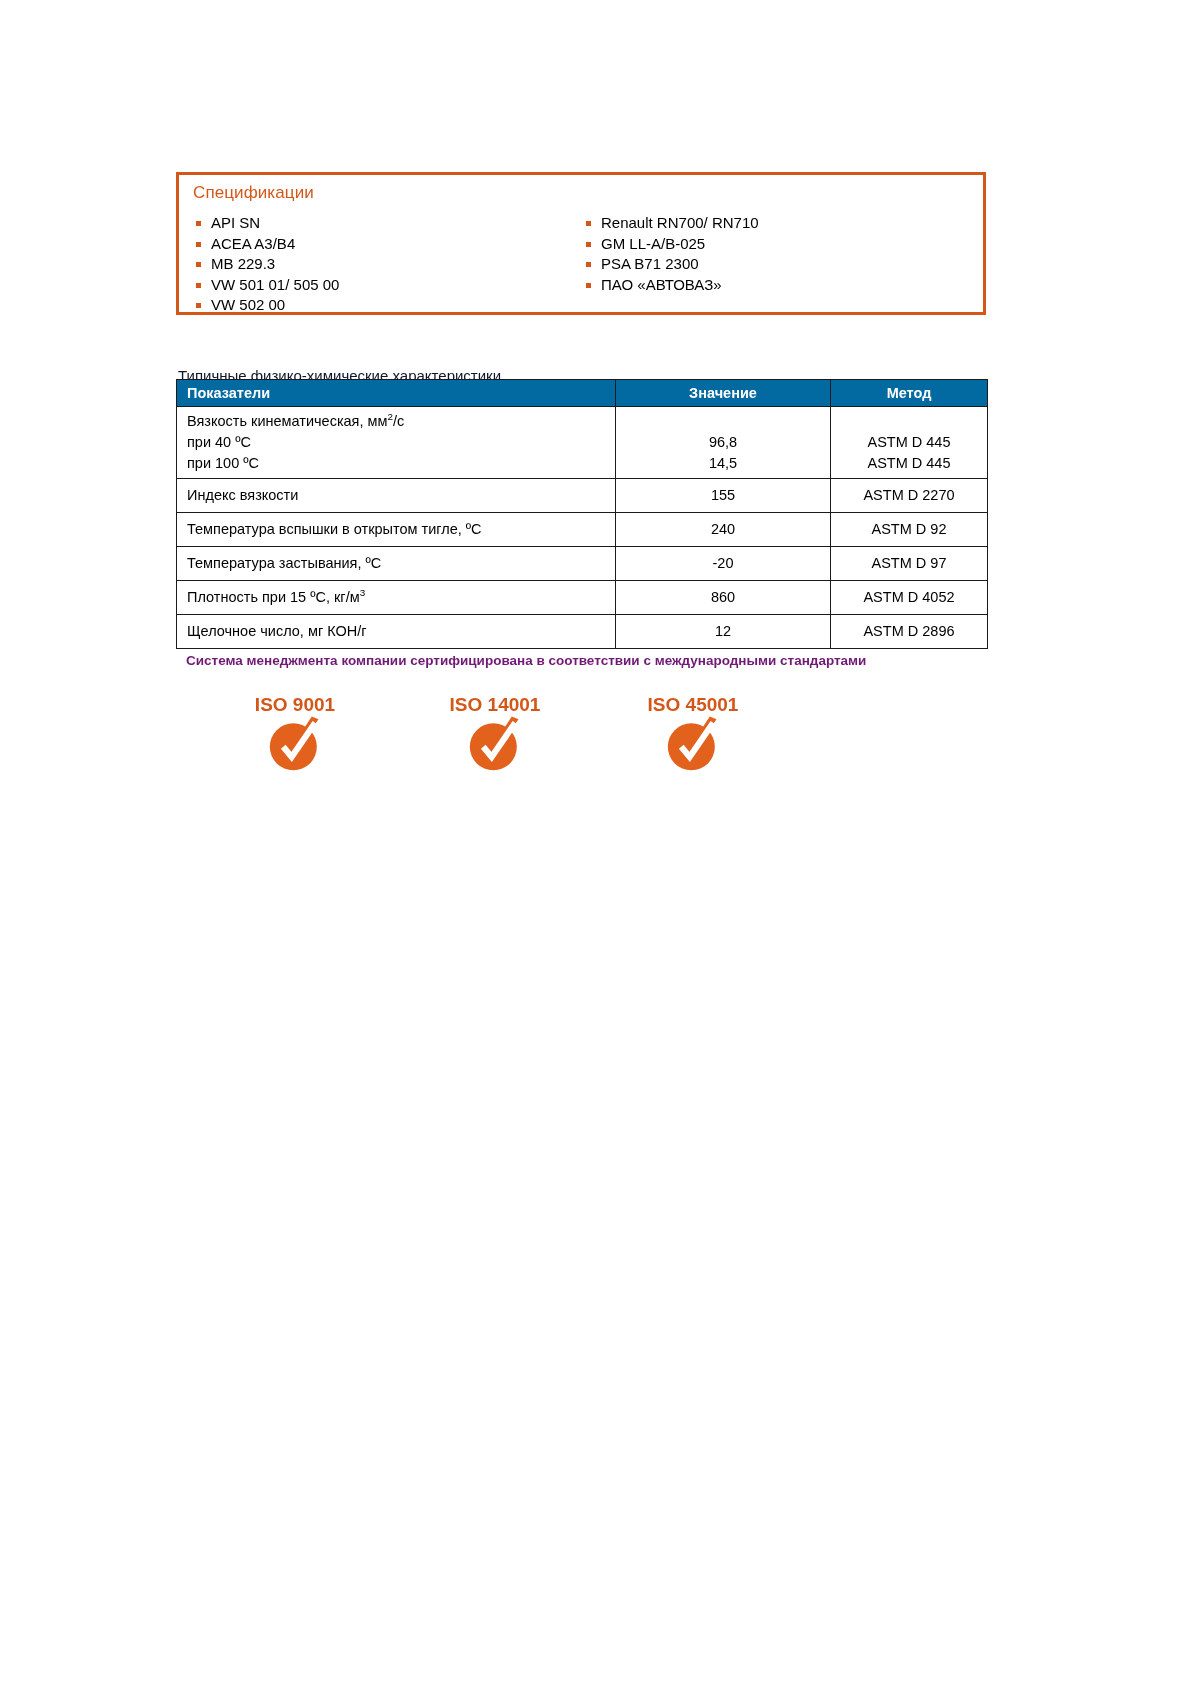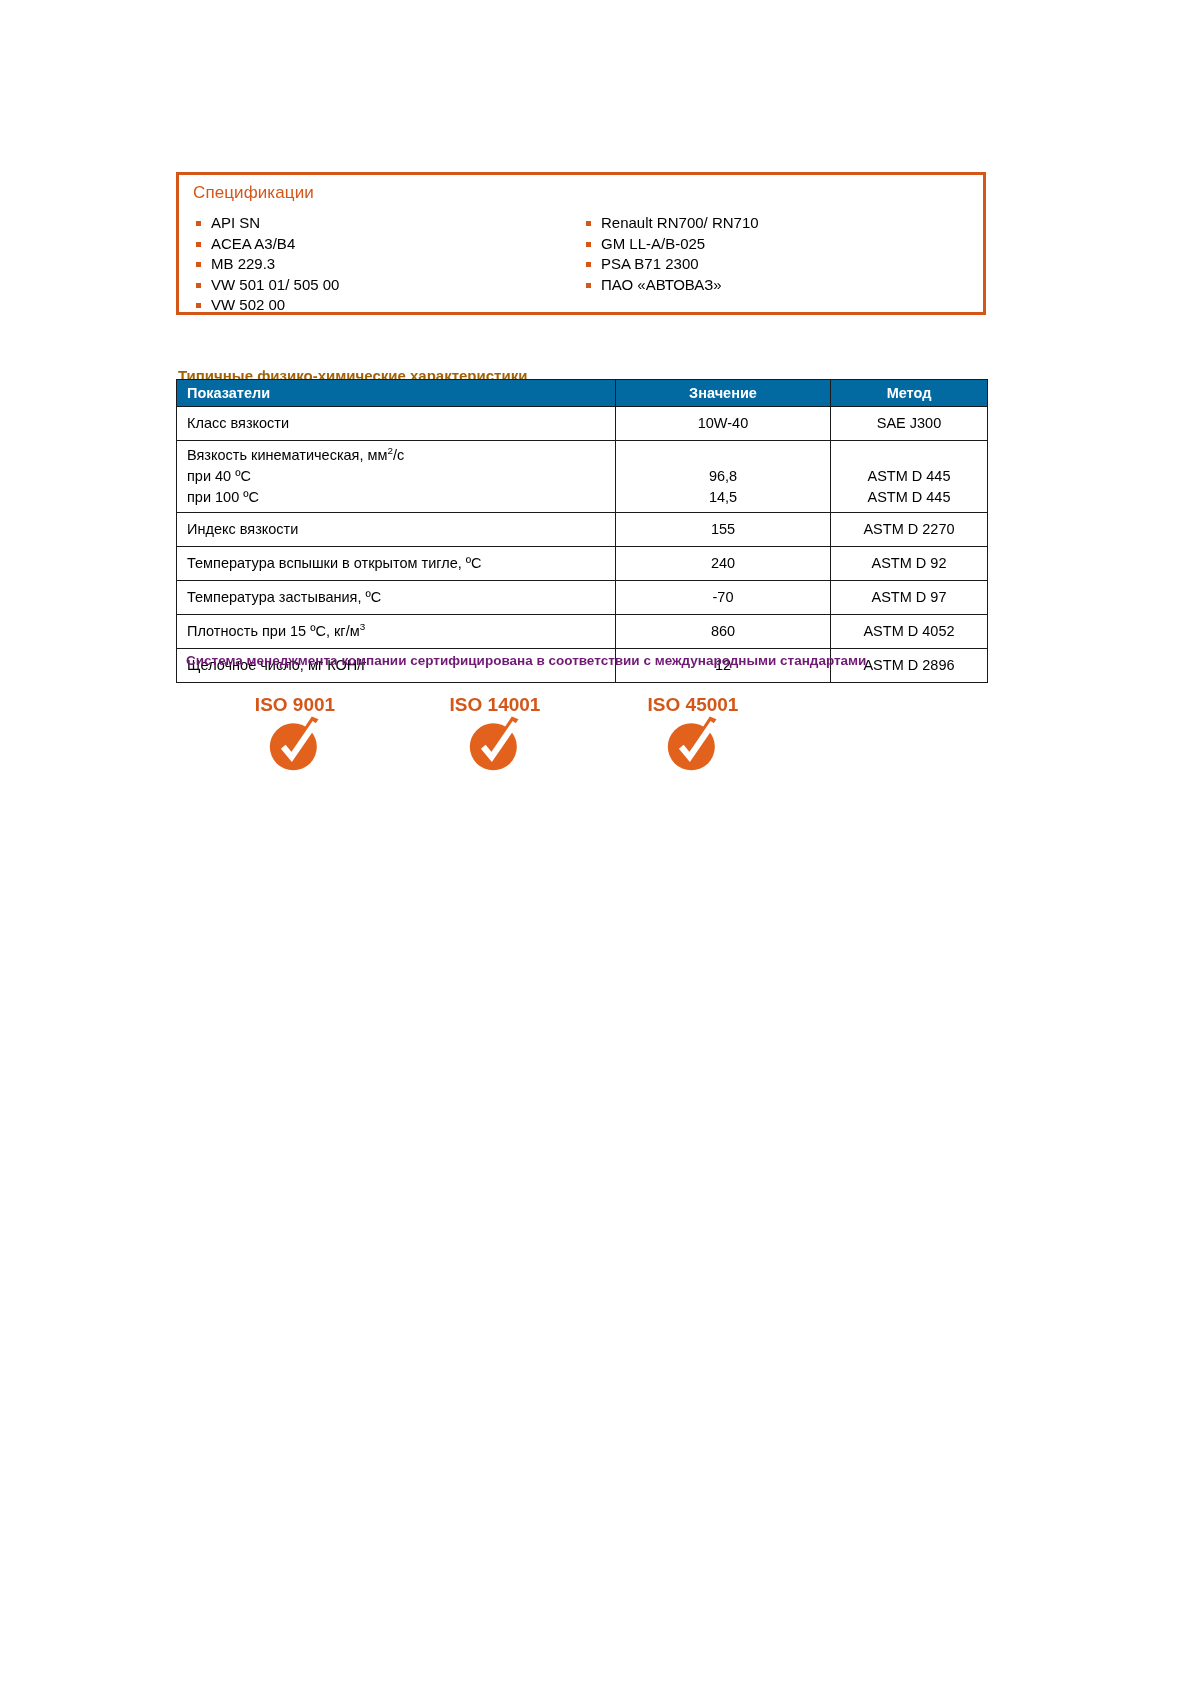--- a/index.html
+++ b/index.html
@@ -73,22 +73,22 @@
     background: #D4571A;
     display: block;
   }
 
   
   .char-heading {
     position: absolute;
     left: 178px;
     top: 355px;
     font-size: 15px;
-    font-weight: bold;
-    color: #a16207;
+    font-weight: normal;
+    color: #0f172a;
     white-space: nowrap;
   }
 
   
   .spec-table {
     position: absolute;
     left: 176px;
     top: 379px;
     width: 811px;
     border-collapse: collapse;
@@ -248,25 +248,20 @@
     </colgroup>
     <thead>
       <tr>
         <th class="c-name">Показатели</th>
         <th class="c-val">Значение</th>
         <th class="c-met">Метод</th>
       </tr>
     </thead>
     <tbody>
 
-      <tr class="row-simple">
-        <td class="c-name">Класс вязкости</td>
-        <td class="c-val">10W-40</td>
-        <td class="c-met">SAE J300</td>
-      </tr>
 
       <tr>
         <td class="c-name multiline">
           <span class="sub"><span>Вязкость кинематическая, мм</span><sup>2</sup><span>/с</span></span>
           <span class="sub">при 40 ºС</span>
           <span class="sub">при 100 ºС</span>
         </td>
         <td class="c-val multiline">
           <span class="sub">&nbsp;</span>
           <span class="sub">96,8</span>
@@ -286,21 +281,21 @@
       </tr>
 
       <tr class="row-simple">
         <td class="c-name">Температура вспышки в открытом тигле, ºС</td>
         <td class="c-val">240</td>
         <td class="c-met">ASTM D 92</td>
       </tr>
 
       <tr class="row-simple">
         <td class="c-name">Температура застывания, ºС</td>
-        <td class="c-val">-70</td>
+        <td class="c-val">-20</td>
         <td class="c-met">ASTM D 97</td>
       </tr>
 
       <tr class="row-simple">
         <td class="c-name"><span>Плотность при 15 ºС, кг/м</span><sup>3</sup></td>
         <td class="c-val">860</td>
         <td class="c-met">ASTM D 4052</td>
       </tr>
 
       <tr class="row-simple">

